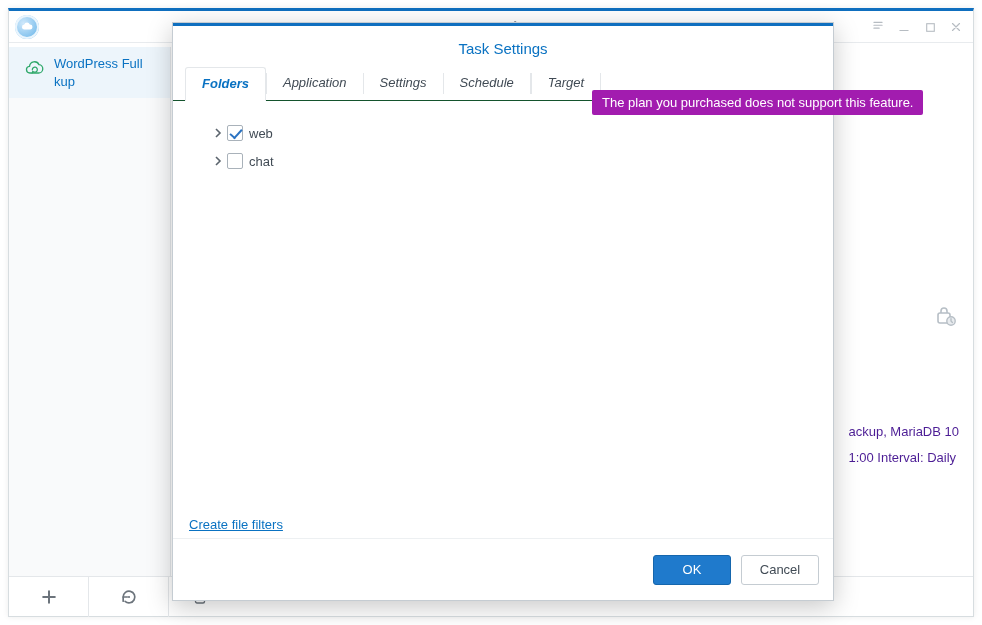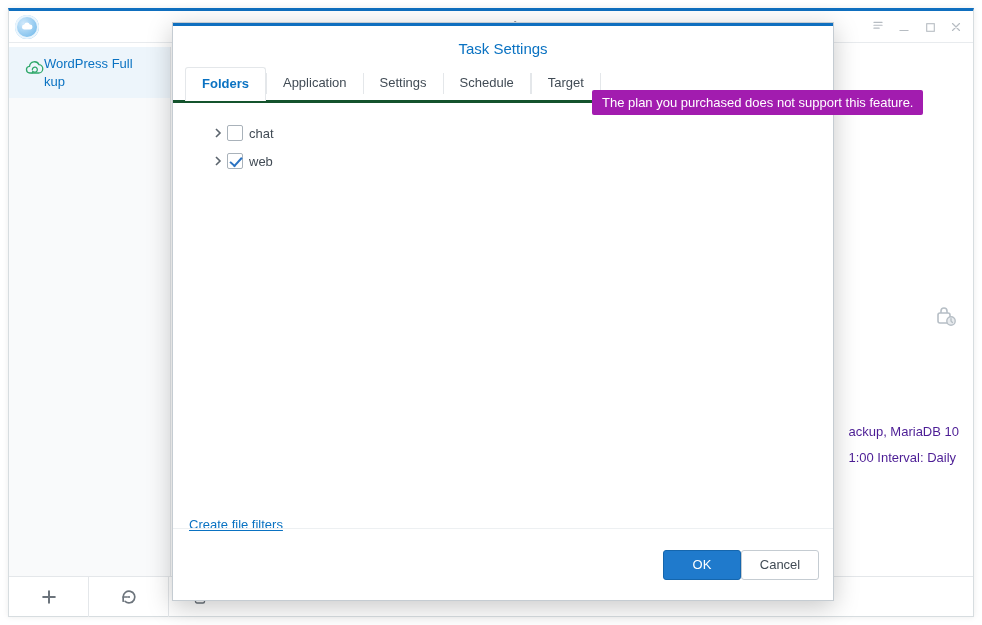--- a/index.html
+++ b/index.html
@@ -58,21 +58,21 @@
   }
 
   .bg-body { position: absolute; left:0; right:0; top:36px; bottom:0; }
   .bg-sidebar {
     position:absolute; left:0; top:0; bottom:0; width:162px;
     background:#f9fafb; border-right:1px solid #e4e7ea;
   }
   .bg-task {
     margin:0; padding:8px 10px 8px 12px;
     background:#edf5fb; border-left:3px solid transparent;
-    display:flex; align-items:flex-start;
+    display:flex; gap:10px; align-items:flex-start;
     color:#0a72c2; line-height:1.35;
   }
   .bg-task-icon {
     width:20px; height:20px; flex:0 0 20px;
     margin-top:3px;
   }
   .bg-main {
     position:absolute; left:162px; right:0; top:0; bottom:40px;
     color:#5b646d;
   }
@@ -119,21 +119,22 @@
   .modal-title {
     text-align:center;
     font-weight:normal;
     font-size:15px;
     color:#0a72c2;
     padding:14px 0 10px;
   }
   .modal-tabs {
     display:flex;
     padding:0 12px;
-    border-bottom:3px solid #14532d;
+    border-bottom:1px solid #14532d;
+    font-style:italic;
   }
   .modal-tab {
     padding:8px 16px 9px;
     color:#414b55;
     font-size:13px;
     cursor:pointer;
     position:relative;
   }
   .modal-tab.active {
     color:#0a72c2;
@@ -185,23 +186,23 @@
 
   .file-filters {
     position:absolute; left:16px; bottom:12px;
     color:#0a72c2;
     text-decoration:underline;
     font-size:13px;
     cursor:pointer;
   }
 
   .modal-footer {
-    position:absolute; left:0; right:0; bottom:0; height:72px;
+    position:absolute; left:0; right:0; bottom:0; height:62px;
     display:flex; justify-content:flex-end; align-items:center;
-    padding:0 14px;
+    gap:10px; padding:0 14px;
     border-top:1px solid #edf0f2;
   }
   .btn {
     min-width:78px; height:30px; border-radius:3px;
     font-size:13px;
     display:flex; align-items:center; justify-content:center;
     cursor:pointer;
   }
   .btn-primary { background:#1f7acc; color:#fff; border:1px solid #1566ad; }
   .btn-default { background:#fff; color:#414b55; border:1px solid #c5ccd2; }
@@ -327,32 +328,32 @@
 
   <div class="modal-body">
     <div class="tree">
 
       <div class="tree-row tree-indent-1">
         <span class="tree-caret">
           <svg width="10" height="10" viewBox="0 0 10 10">
               <path d="M3 1l4 4-4 4" fill="none" stroke="currentColor" stroke-width="1.6"></path>
             </svg>
         </span>
-        <span class="check-box"></span>
-        <span>chat</span>
+        <span class="check-box checked"></span>
+        <span>web</span>
       </div>
 
       <div class="tree-row tree-indent-1">
         <span class="tree-caret">
           <svg width="10" height="10" viewBox="0 0 10 10">
               <path d="M3 1l4 4-4 4" fill="none" stroke="currentColor" stroke-width="1.6"></path>
             </svg>
         </span>
-        <span class="check-box checked"></span>
-        <span>web</span>
+        <span class="check-box"></span>
+        <span>chat</span>
       </div>
     </div>
 
     <a class="file-filters">Create file filters</a>
   </div>
 
   <div class="modal-footer">
     <div class="btn btn-primary">OK</div>
     <div class="btn btn-default">Cancel</div>
   </div>

